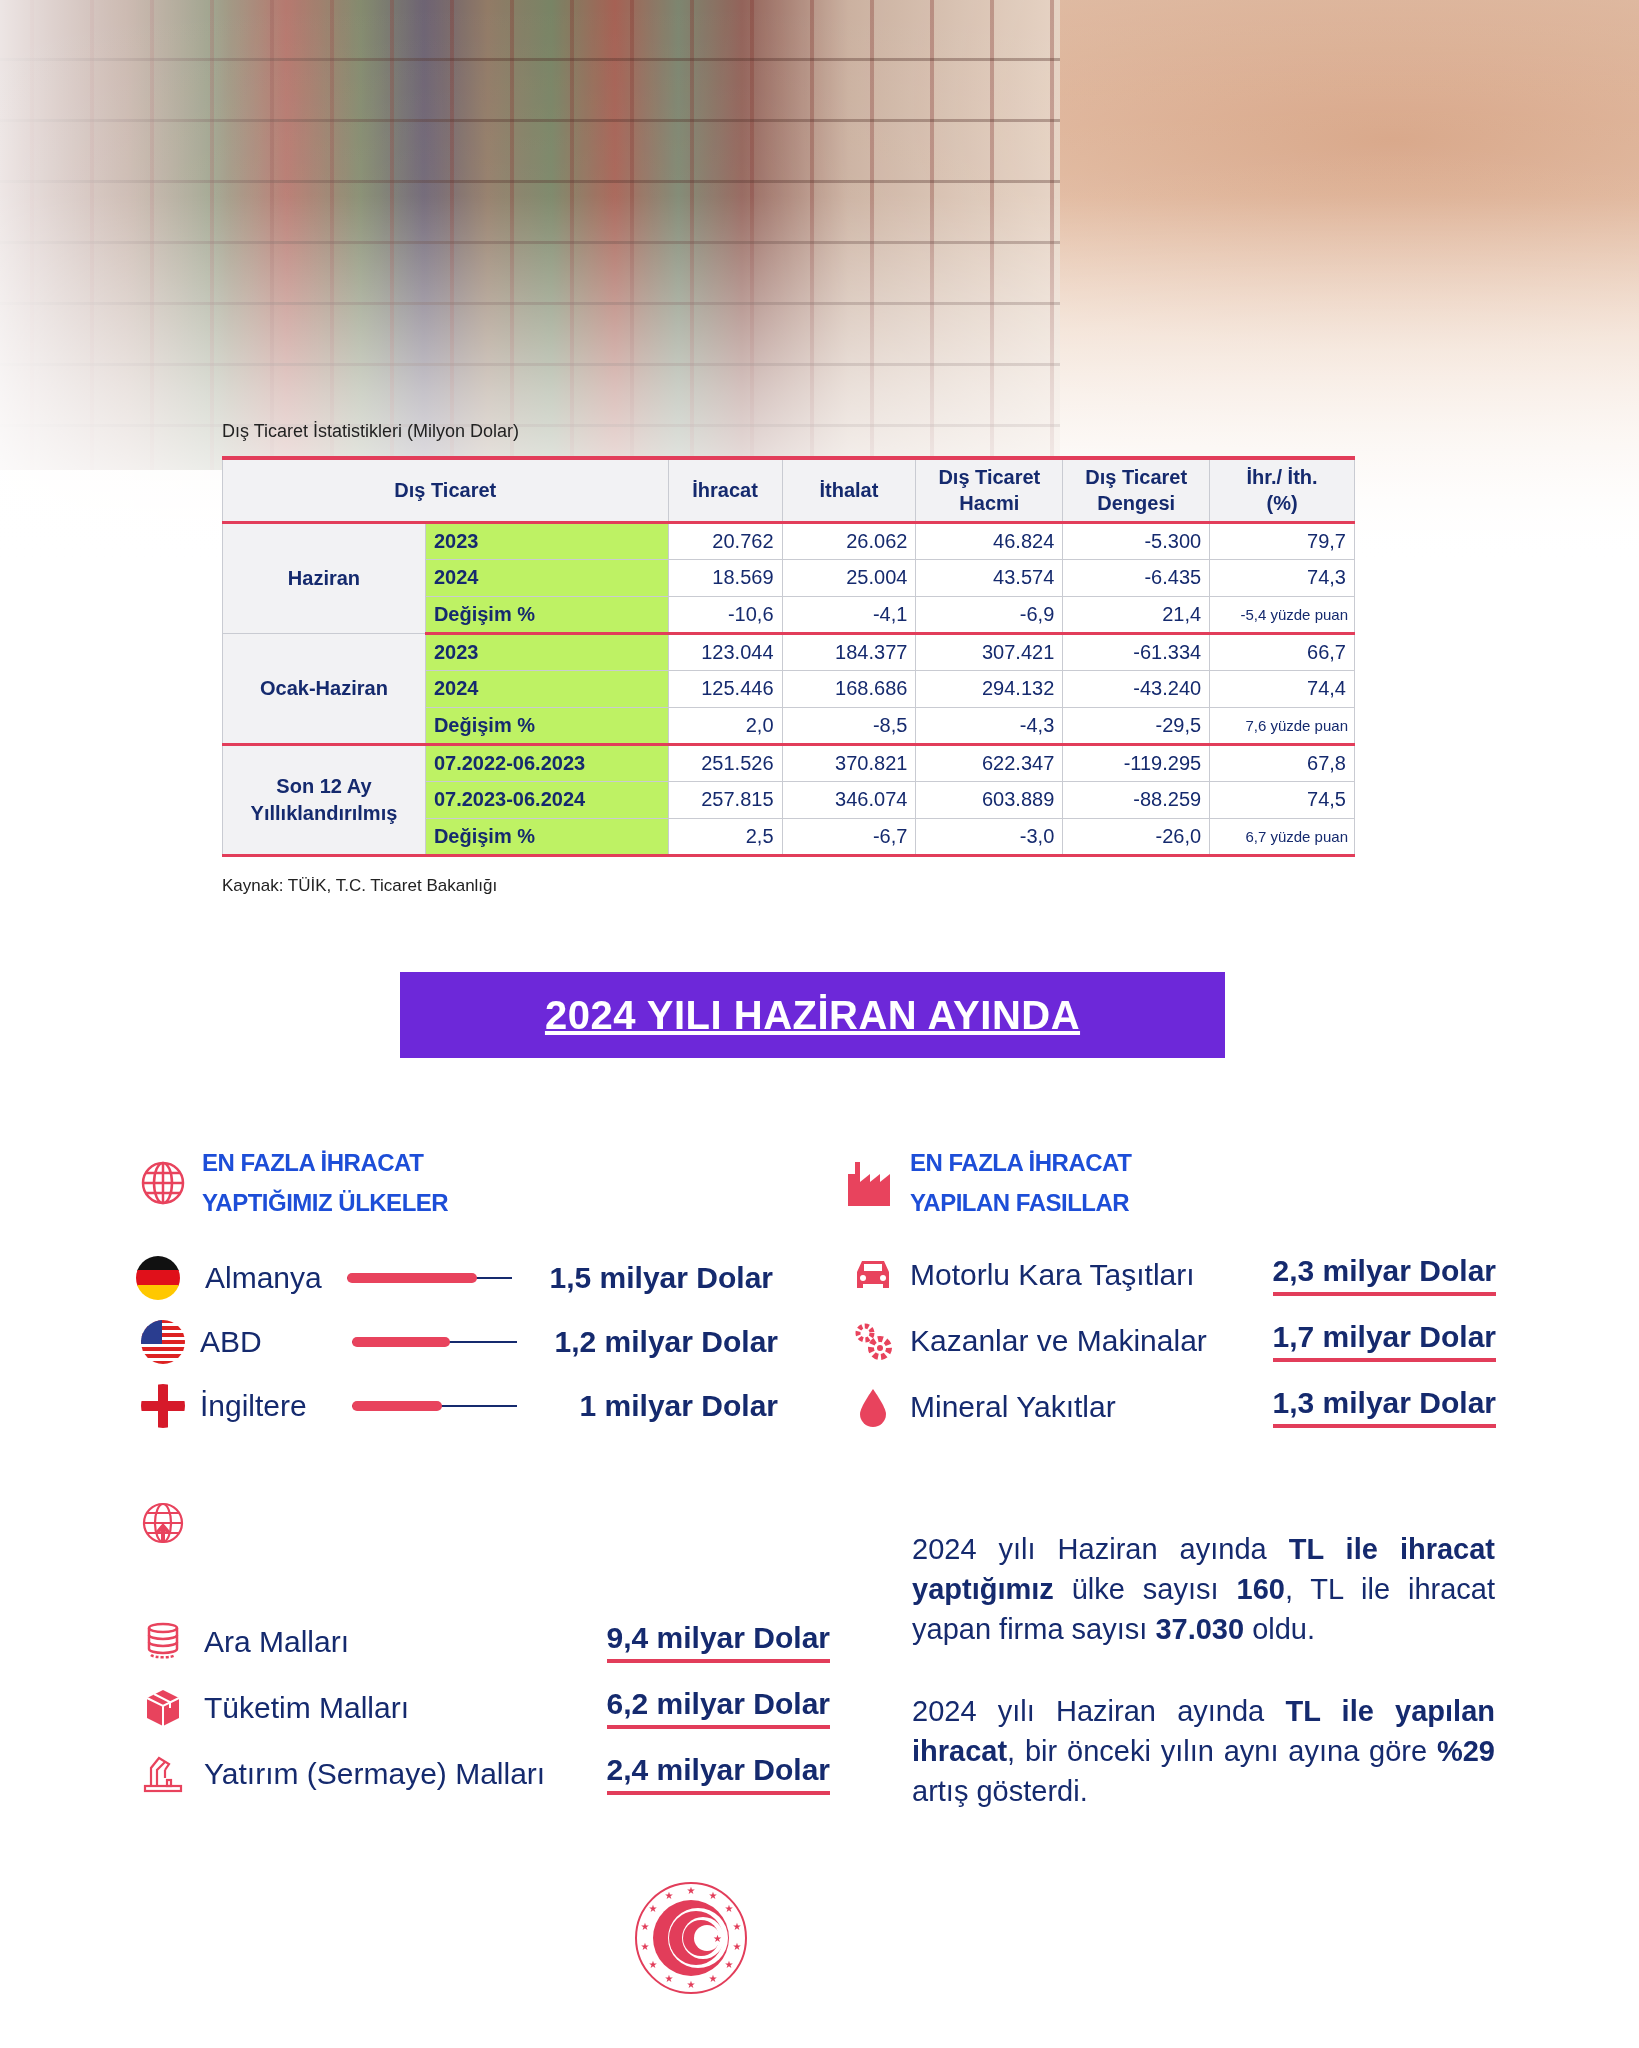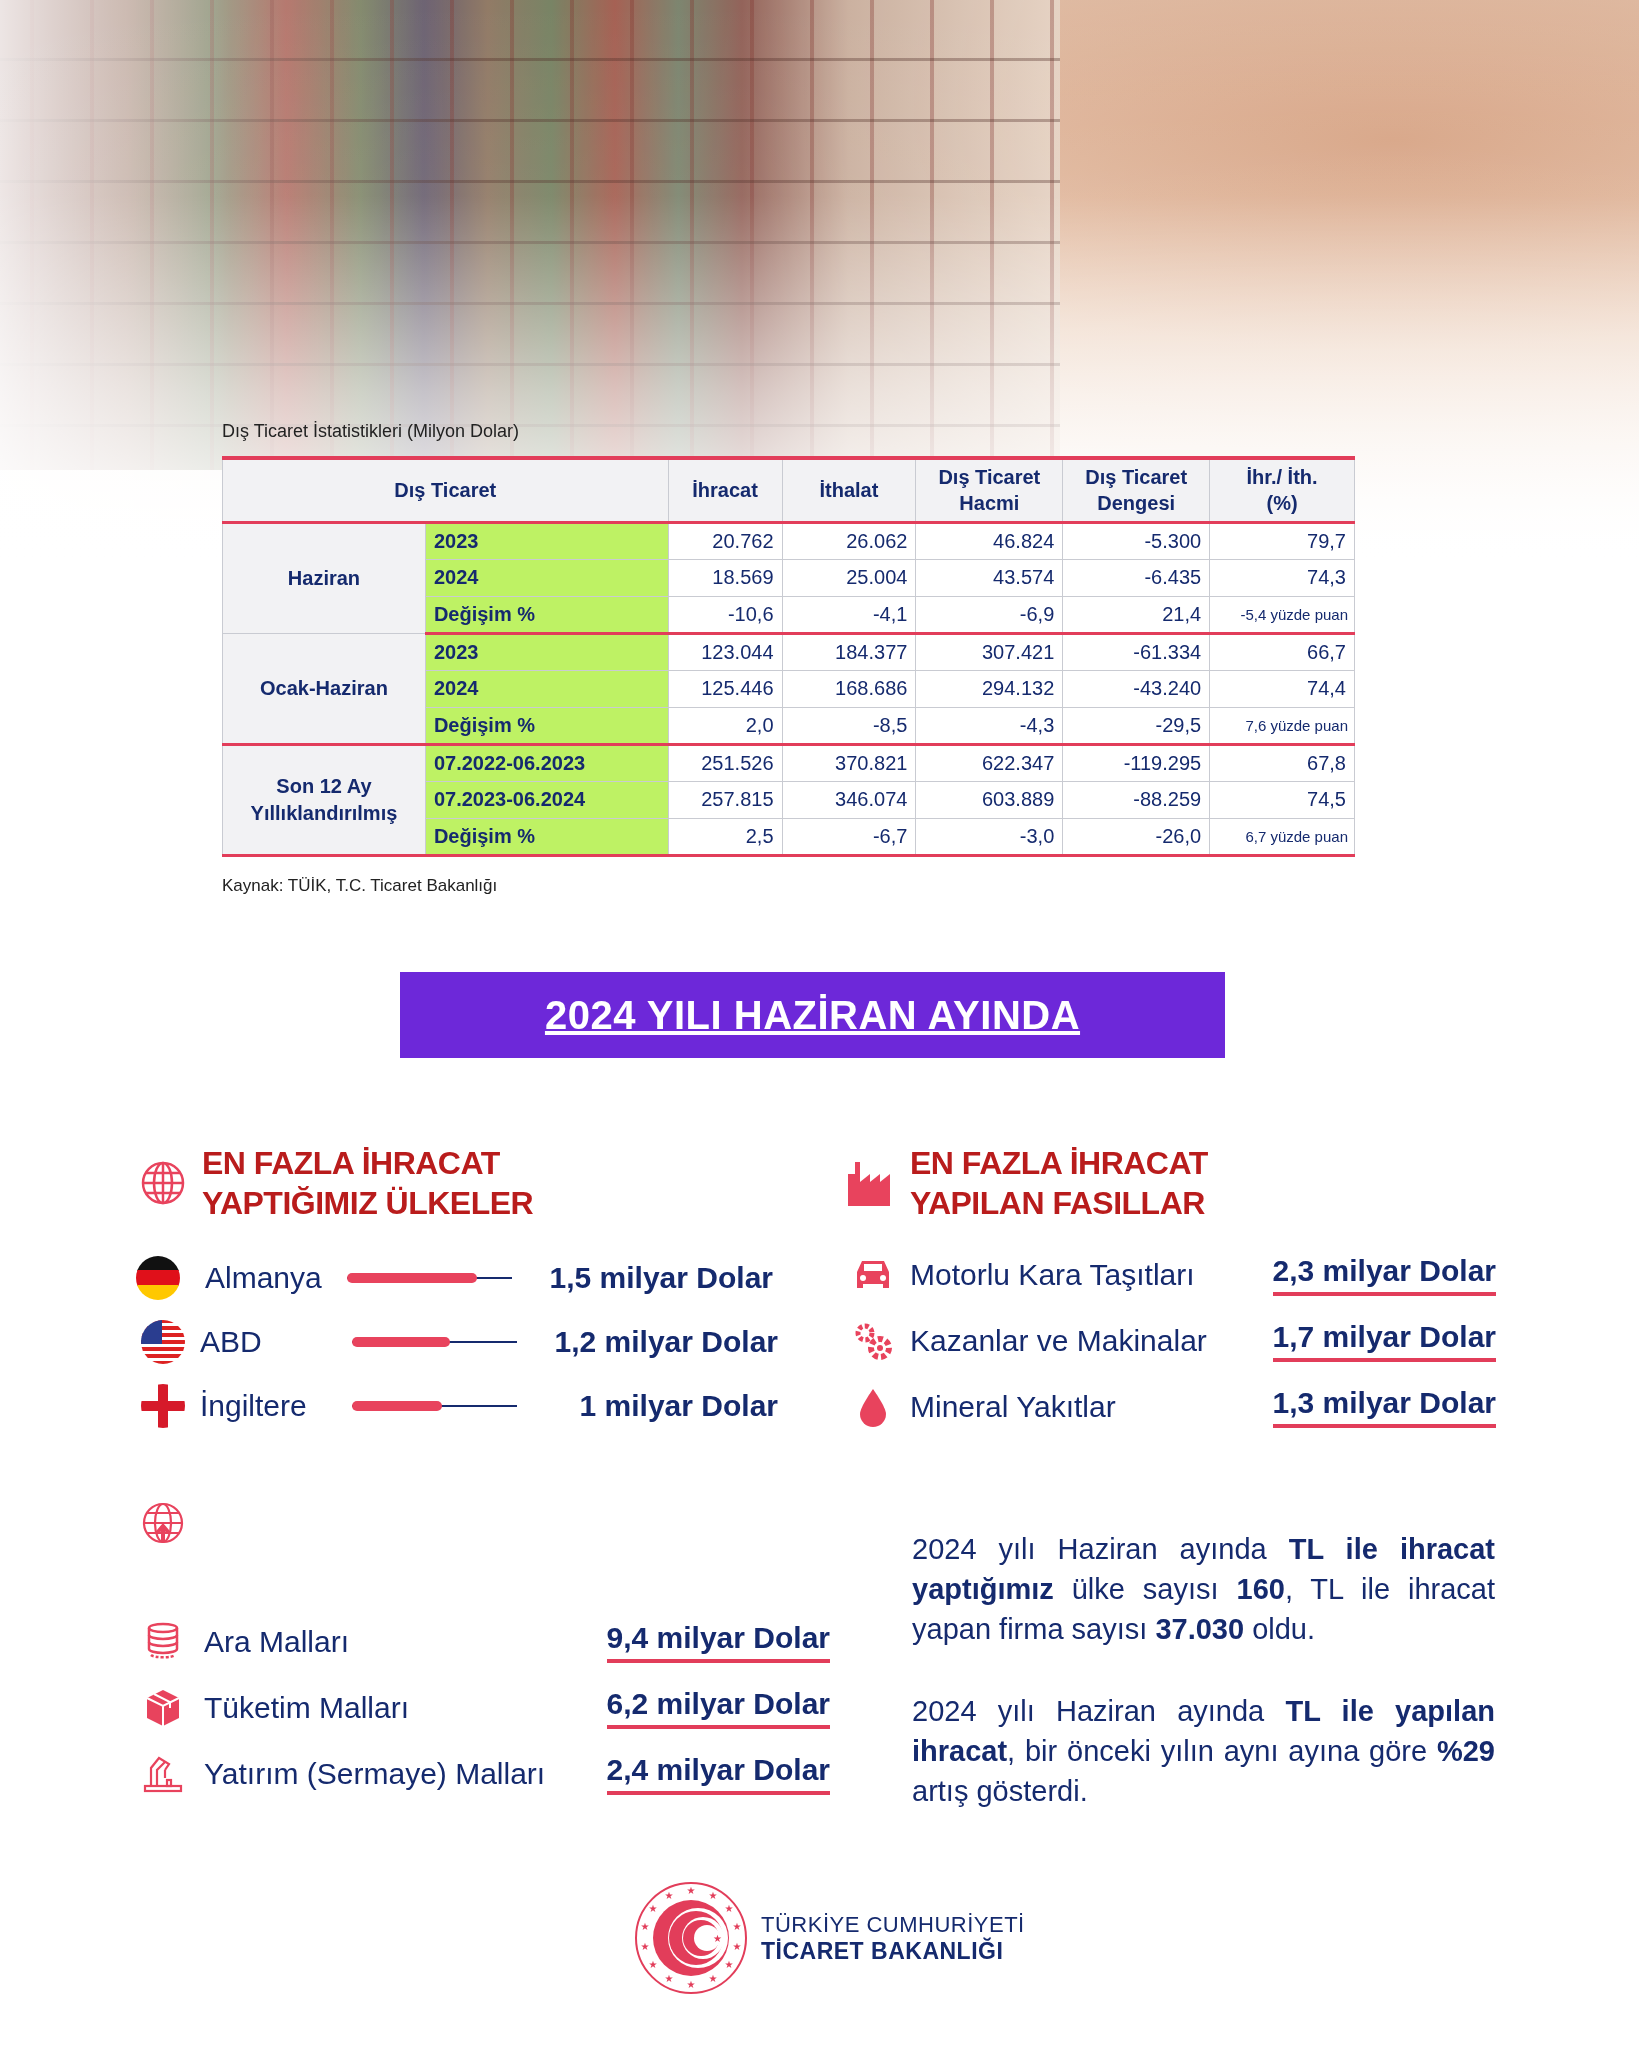--- a/index.html
+++ b/index.html
@@ -37,21 +37,21 @@
   .stats tbody { background: #fff; }
   .source { position: absolute; left: 222px; top: 876px; font-size: 17px; color: #222; }
 
   
   .banner { position: absolute; left: 400px; top: 972px; width: 825px; height: 86px; background: #6d28d9;
     color: #fff; font-weight: bold; font-size: 40px; display: flex; align-items: center; justify-content: center; letter-spacing: 0.5px; text-decoration: underline; }
 
   
   .sec-head { position: absolute; display: flex; align-items: center; gap: 14px; }
   .sec-head .ic { width: 50px; height: 50px; display: flex; align-items: center; justify-content: center; }
-  .sec-head .t { font-weight: bold; font-size: 32px; line-height: 40px; color: #b91c1c; letter-spacing: -0.5px; }
+  .sec-head .t { font-weight: bold; font-size: 24px; line-height: 40px; color: #1d4ed8; letter-spacing: -0.5px; }
 
   .row { position: absolute; display: flex; align-items: center; height: 50px; }
   .row .ric { width: 50px; height: 50px; display: flex; align-items: center; justify-content: center; }
   .row .lbl { font-size: 30px; color: #152a6e; }
   .row .val { font-weight: bold; font-size: 30px; color: #152a6e; position: absolute; right: 0; text-align: right; }
   .row .val.ul { border-bottom: 4px solid #e23d5a; padding-bottom: 4px; }
   .bar { position: absolute; height: 2px; background: #152a6e; }
   .bar .fill { position: absolute; left: 0; top: -4px; height: 10px; border-radius: 5px; background: #e8435d; }
 
   .para { position: absolute; left: 912px; width: 583px; font-size: 29px; line-height: 40px; color: #152a6e; text-align: justify; }
@@ -383,17 +383,13 @@
         <text x="36" y="19">★</text>
     </g>
     <circle cx="58" cy="58" r="38" fill="#e23d5a"></circle>
     <circle cx="65" cy="58" r="30" fill="#fff"></circle>
     <circle cx="63" cy="58" r="27" fill="#e23d5a"></circle>
     <circle cx="70" cy="58" r="21" fill="#fff"></circle>
     <circle cx="68" cy="58" r="18" fill="#e23d5a"></circle>
     <circle cx="74" cy="58" r="13" fill="#fff"></circle>
     <text x="80" y="62" fill="#e23d5a" font-size="10" font-family="DejaVu Sans, sans-serif">★</text>
   </svg>
-  <div>
-    <div class="l1">TÜRKİYE CUMHURİYETİ</div>
-    <div class="l2">TİCARET BAKANLIĞI</div>
-  </div>
 </div>
 
 </body></html>

